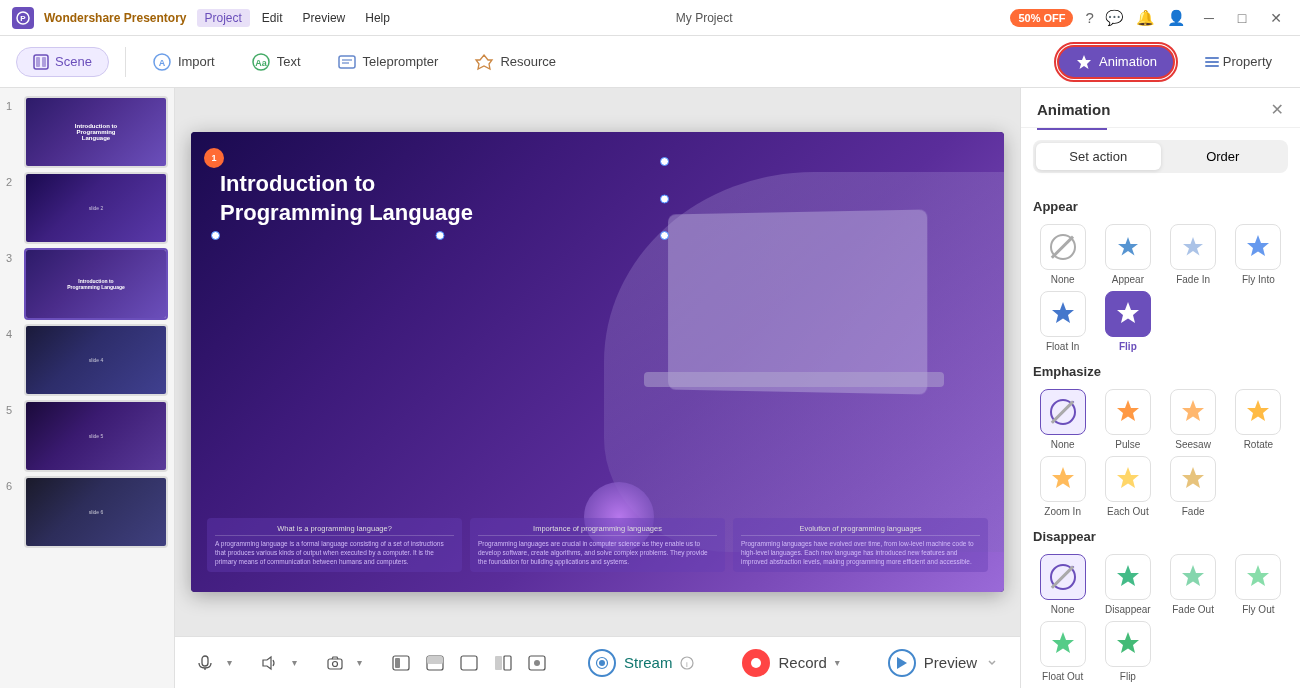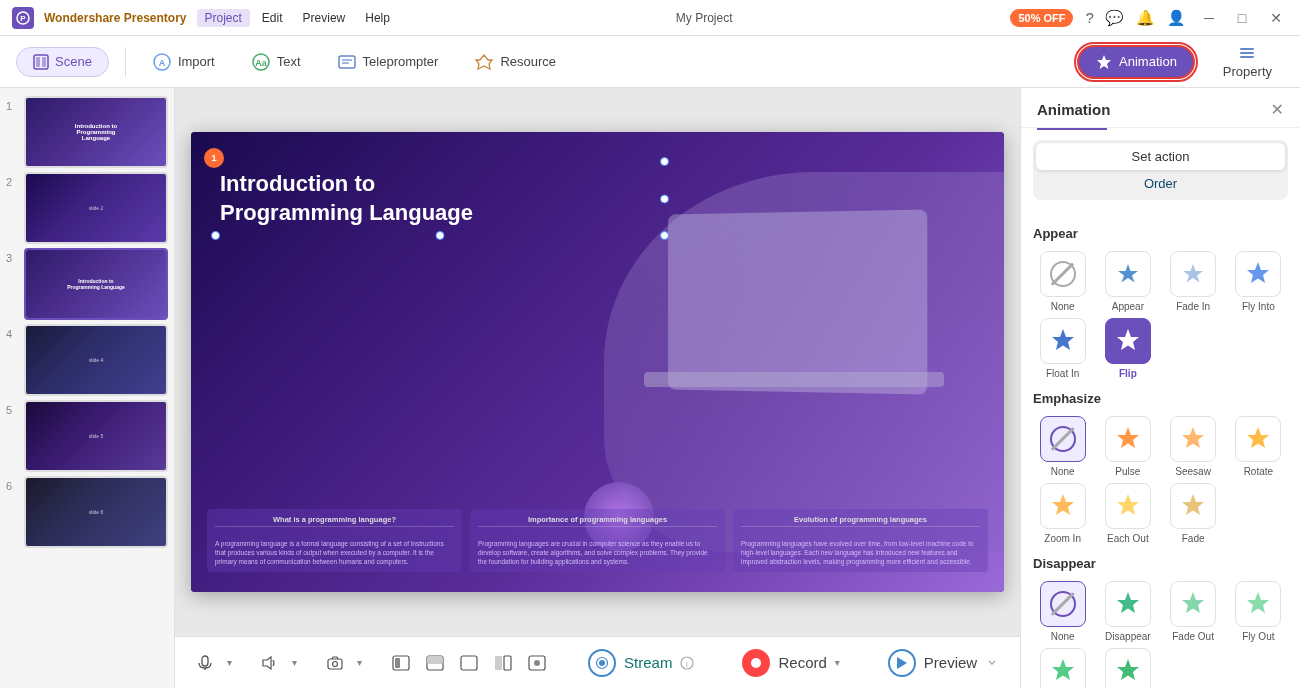--- a/index.html
+++ b/index.html
@@ -79,21 +79,20 @@
     }
     .property-btn {
       display: flex;
       align-items: center;
       gap: 2px;
       font-size: 13px;
       color: #444;
       cursor: pointer;
       padding: 6px 12px;
       border-radius: 6px;
-      flex-direction: column;
     }
 
     
     .main-content {
       flex: 1;
       display: flex;
       overflow: hidden;
     }
 
     
@@ -190,23 +189,23 @@
     }
     .table-col {
       flex: 1;
       background: rgba(100,60,180,0.4);
       border-radius: 4px;
       padding: 6px 8px;
     }
     .table-col-header {
       font-size: 7.5px;
       color: #ddd;
-      font-weight: bold;
+      font-weight: normal;
       text-align: center;
-      margin-bottom: 12px;
+      margin-bottom: 3px;
       border-bottom: 1px solid rgba(255,255,255,0.2);
       padding-bottom: 2px;
     }
     .table-col-text {
       font-size: 6.5px;
       color: rgba(220,200,255,0.9);
       line-height: 1.4;
     }
 
     
@@ -273,30 +272,29 @@
       font-weight: 600;
       color: #333;
     }
     .panel-close { color: #888; cursor: pointer; font-size: 16px; }
     .panel-tabs {
       display: flex;
       margin: 10px 12px;
       background: #f0f0f0;
       border-radius: 8px;
       padding: 3px;
-      flex-direction: column;
     }
     .panel-tab {
       flex: 1;
       text-align: center;
       padding: 6px;
       font-size: 13px;
       border-radius: 6px;
       cursor: pointer;
-      color: #0c4a6e;
+      color: #000000;
     }
     .panel-tab.active {
       background: white;
       color: #333;
       font-weight: 500;
       box-shadow: 0 1px 4px rgba(0,0,0,0.12);
     }
     .panel-content {
       flex: 1;
       overflow-y: auto;

